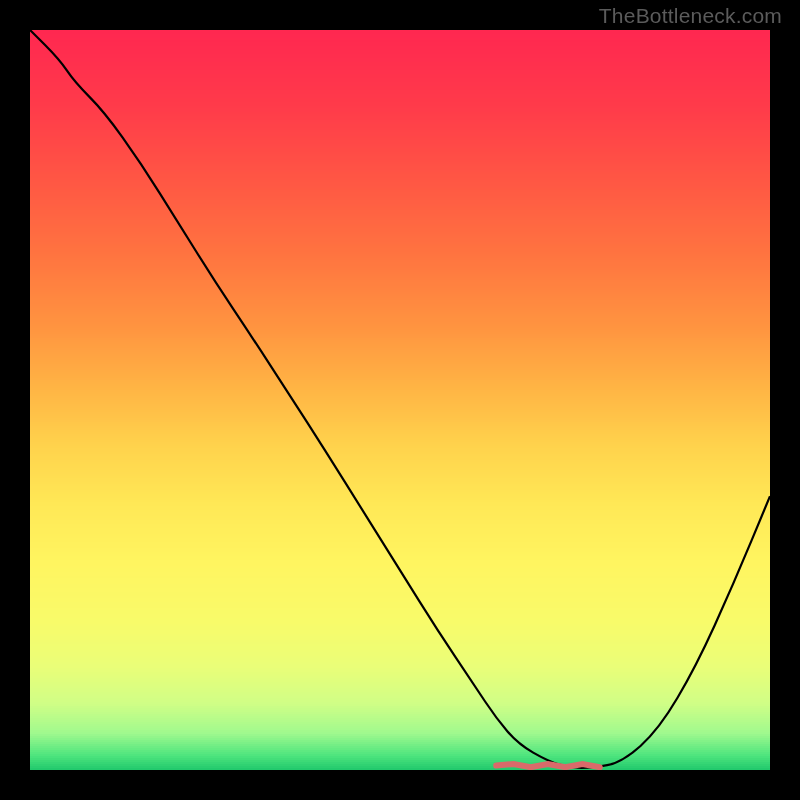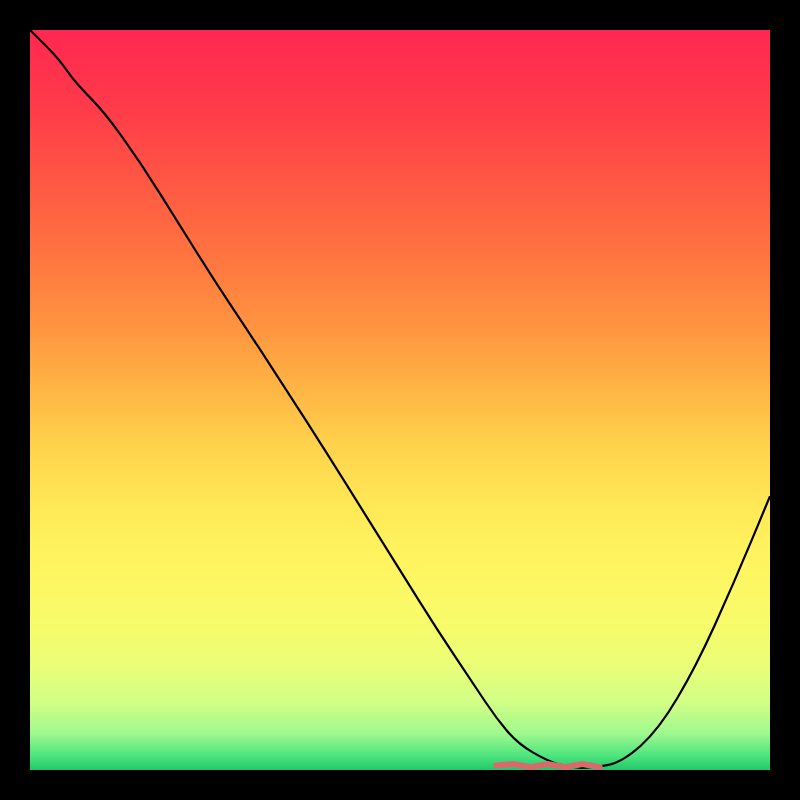--- a/index.html
+++ b/index.html
@@ -49,20 +49,21 @@
     width: 740px;
     height: 740px;
     z-index: 3;
   }
 </style>
 </head>
 <body>
 
 <div class="frame">
 
+  <div class="watermark">TheBottleneck.com</div>
 
   <div class="plot-area">
     <div id="gradient-bg">
         <div class="grad-row" style="top:0px;height:2px;background:rgb(255,40,80)"></div>
         <div class="grad-row" style="top:2px;height:2px;background:rgb(255,40,80)"></div>
         <div class="grad-row" style="top:4px;height:2px;background:rgb(255,41,80)"></div>
         <div class="grad-row" style="top:6px;height:2px;background:rgb(255,41,80)"></div>
         <div class="grad-row" style="top:8px;height:2px;background:rgb(255,42,79)"></div>
         <div class="grad-row" style="top:10px;height:2px;background:rgb(255,42,79)"></div>
         <div class="grad-row" style="top:12px;height:2px;background:rgb(255,43,79)"></div>

